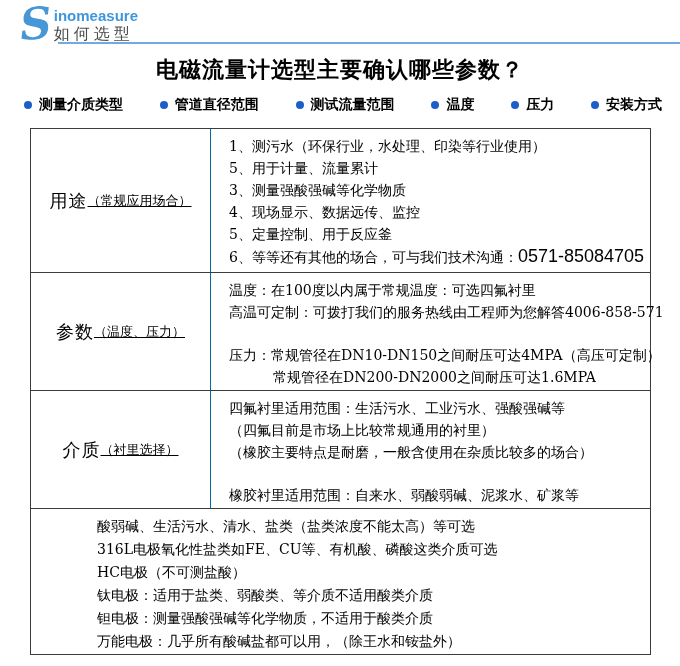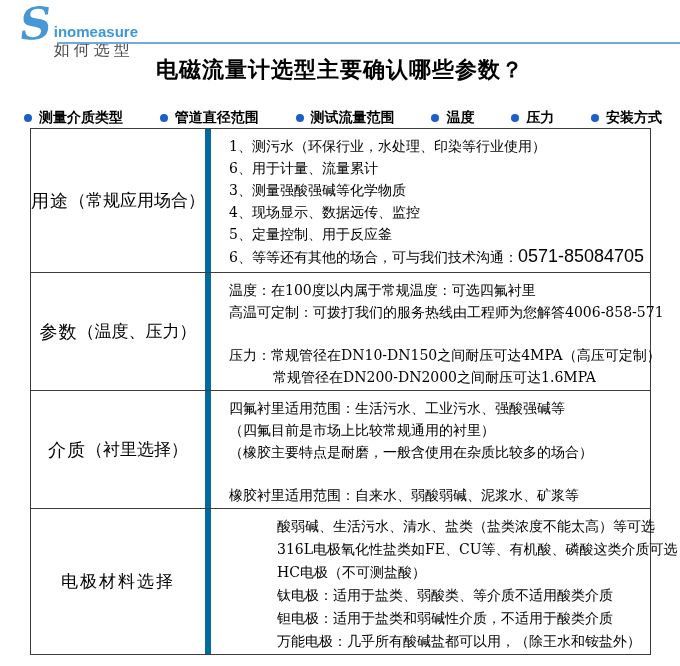--- a/index.html
+++ b/index.html
@@ -5,46 +5,46 @@
   * { margin:0; padding:0; box-sizing:border-box; }
   html,body { width:680px; height:666px; background:#ffffff; overflow:hidden; }
   body { position:relative; font-family:"DejaVu Serif", serif; color:#111; }
 
   
   .logo { position:absolute; left:20px; top:4px; display:flex; align-items:flex-start; }
   .logo-s { font-family:"DejaVu Serif", serif; font-style:italic; font-weight:bold;
             font-size:44px; line-height:40px; color:#4796d6; transform:rotate(-4deg); }
   .logo-right { display:flex; flex-direction:column; margin-left:2px; margin-top:4px; }
   .logo-name { font-family:"Liberation Sans", sans-serif; font-weight:bold;
-               font-size:15px; line-height:15px; color:#3e97dc;margin-top:16px; }
+               font-size:15px; line-height:15px; color:#3e97dc; }
   .logo-tagline { font-size:16px; line-height:21px; color:#4d4d4d; letter-spacing:4px; }
   .header-rule { position:absolute; top:42px; left:58px; right:0; height:2px; background:#6fabe2; }
 
   
   .page-title { position:absolute; top:55px; left:0; width:680px; text-align:center;
                 font-size:22px; font-weight:bold; letter-spacing:1px; color:#000; }
 
   
-  .bullet-row { position:absolute; top:109px; left:24px; right:18px;
+  .bullet-row { position:absolute; top:96px; left:24px; right:18px;
                 display:flex; justify-content:space-between; align-items:center; }
   .bullet-item { display:flex; align-items:center; }
   .bullet-dot { width:8px; height:8px; border-radius:50%; background:#1b5fc8;
                 margin-right:7px; flex:0 0 auto; }
   .bullet-label { font-size:14px; font-weight:bold; color:#000; }
 
   
   .sel-table { position:absolute; left:30px; top:128px; width:621px;
                border:1px solid #3c3c3c; }
   .trow { display:flex; border-top:1px solid #3c3c3c; }
   .trow:first-child { border-top:none; }
   .r1 { height:143px; } .r2 { height:118px; } .r3 { height:118px; } .r4 { height:146px; }
-  .th { width:180px; flex:0 0 180px; border-right:6px solid #0369a1;
+  .th { width:180px; flex:0 0 180px; border-right:1px solid #0369a1;
         display:flex; align-items:center; justify-content:center; text-align:center; }
   .h-main { font-size:18px; letter-spacing:1px; color:#000; }
-  .h-note { font-size:17px; color:#000; }
+  .h-note { font-size:13px; color:#000;text-decoration:underline; }
   .r4 .h-main { font-size:17px; letter-spacing:2px; }
   .td { flex:1 1 auto; padding:6px 8px 0 18px; }
   .line { font-size:14px; line-height:22px; color:#000; white-space:nowrap; }
   .r4 .line { line-height:23px;padding-left:48px; }
   .gap { margin-top:21px; }
   .indent { padding-left:44px; }
   .phone-big { font-family:"Liberation Sans", sans-serif; font-size:18px; color:#000; }
 </style>
 </head>
 <body>
@@ -89,21 +89,21 @@
 
 <div class="sel-table">
 
   <div class="trow r1">
     <div class="th">
       <span class="h-main">用途</span>
         <span class="h-note">（常规应用场合）</span>
     </div>
     <div class="td">
       <div class="line">1、测污水（环保行业，水处理、印染等行业使用）</div>
-      <div class="line">6、用于计量、流量累计</div>
+      <div class="line">5、用于计量、流量累计</div>
       <div class="line">3、测量强酸强碱等化学物质</div>
       <div class="line">4、现场显示、数据远传、监控</div>
       <div class="line">5、定量控制、用于反应釜</div>
       <div class="line"><span>6、等等还有其他的场合，可与我们技术沟通：</span><span class="phone-big">0571-85084705</span></div>
     </div>
   </div>
 
   <div class="trow r2">
     <div class="th">
       <span class="h-main">参数</span>
@@ -124,26 +124,23 @@
     </div>
     <div class="td">
       <div class="line">四氟衬里适用范围：生活污水、工业污水、强酸强碱等</div>
       <div class="line">（四氟目前是市场上比较常规通用的衬里）</div>
       <div class="line">（橡胶主要特点是耐磨，一般含使用在杂质比较多的场合）</div>
       <div class="line gap">橡胶衬里适用范围：自来水、弱酸弱碱、泥浆水、矿浆等</div>
     </div>
   </div>
 
   <div class="trow r4">
-    <div class="th">
-      <span class="h-main">电极材料选择</span>
-    </div>
     <div class="td">
       <div class="line">酸弱碱、生活污水、清水、盐类（盐类浓度不能太高）等可选</div>
       <div class="line">316L电极氧化性盐类如FE、CU等、有机酸、磷酸这类介质可选</div>
       <div class="line">HC电极（不可测盐酸）</div>
       <div class="line">钛电极：适用于盐类、弱酸类、等介质不适用酸类介质</div>
-      <div class="line">钽电极：适用于盐类和弱碱性介质，不适用于酸类介质</div>
+      <div class="line">钽电极：测量强酸强碱等化学物质，不适用于酸类介质</div>
       <div class="line">万能电极：几乎所有酸碱盐都可以用，（除王水和铵盐外）</div>
     </div>
   </div>
 
 </div>
 
 </body></html>

